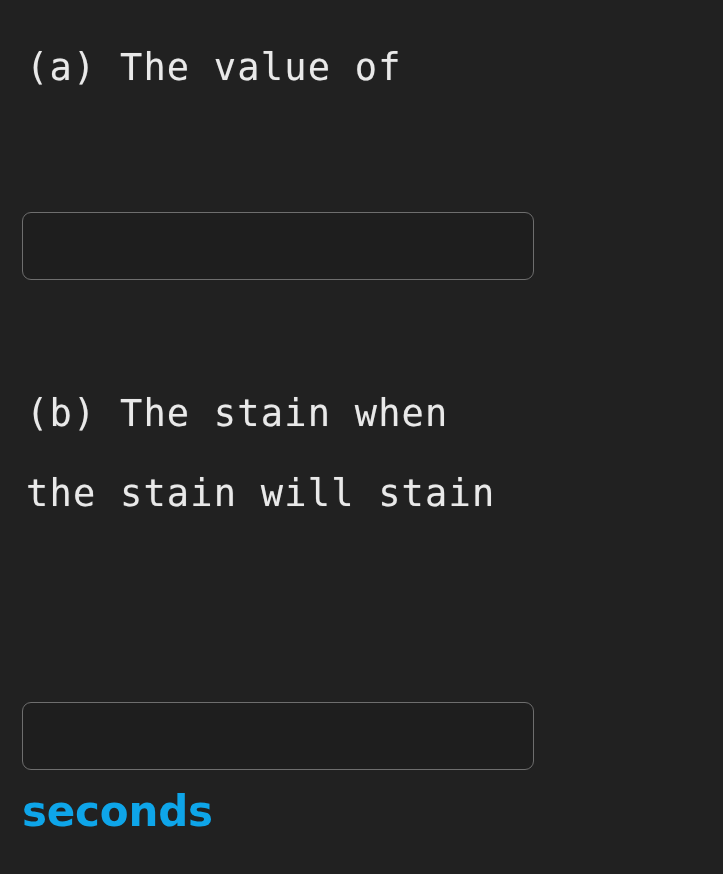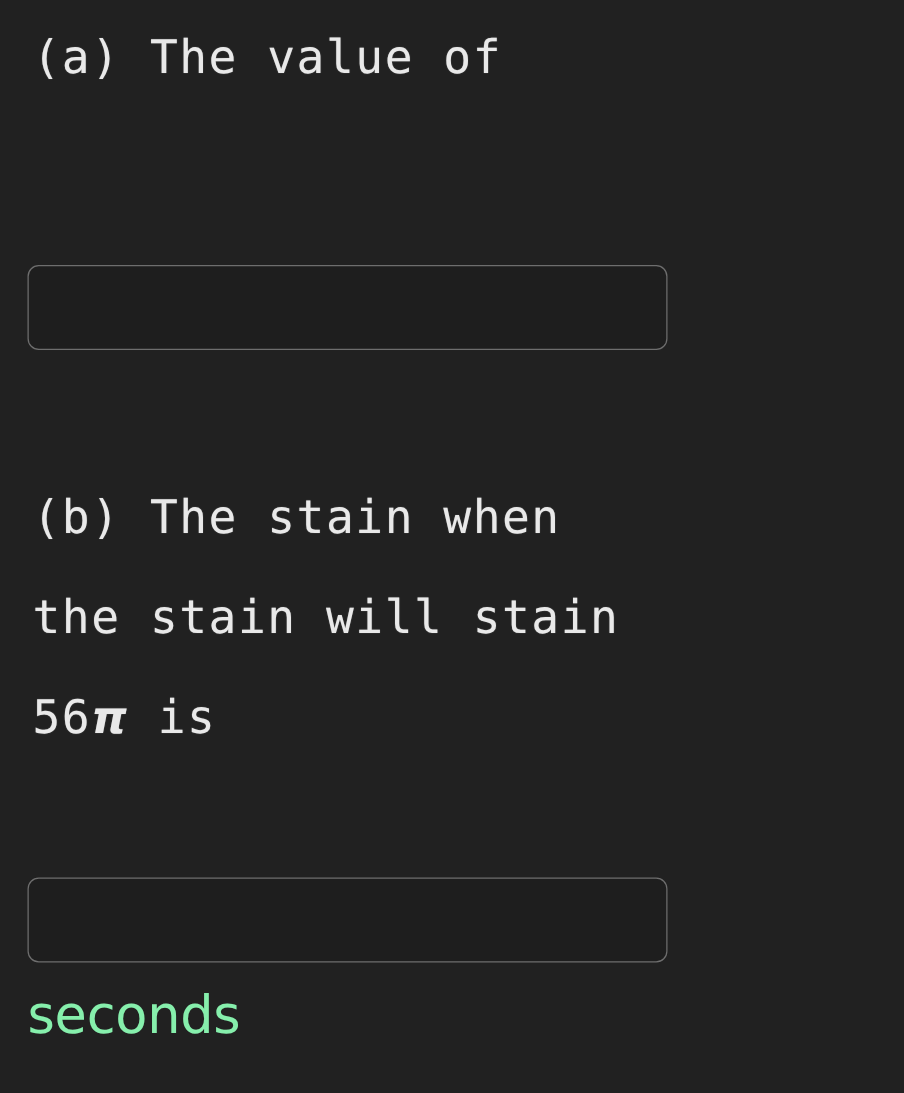--- a/index.html
+++ b/index.html
@@ -22,21 +22,21 @@
     box-sizing: border-box;
     padding: 0;
   }
 
   
   .question {
     position: absolute;
     left: 0;
     width: 723px;
   }
-  #question-a { top: 6px; }
+  #question-a { top: 28px; }
   #question-b { top: 374px; }
 
   .qtext {
     color: #e9e9e9;
     font-family: "DejaVu Sans Mono", "Liberation Mono", monospace;
     font-size: 37px;
     line-height: 80px;
     letter-spacing: 1.2px;
     padding-left: 26px;
     white-space: nowrap;
@@ -94,23 +94,23 @@
   .answer-input::placeholder { color: #5d5d5d; }
 
   #answer-a { top: 212px; }
   #answer-b { top: 702px; }
 
   
   .unit-label {
     position: absolute;
     left: 22px;
     top: 784px;
-    color: #86efac;
+    color: #0ea5e9;
     font-family: "DejaVu Sans", "Liberation Sans", sans-serif;
-    font-weight: 400;
+    font-weight: 700;
     font-size: 42px;
     letter-spacing: -0.2px;
     line-height: 56px;
     white-space: nowrap;
   }
 </style>
 </head>
 <body>
 
 <div class="page">
@@ -120,21 +120,20 @@
       <span class="qline">(a) The value of</span>
     </div>
   </div>
 
   <input class="answer-input" id="answer-a" type="text" placeholder="" style="">
 
   <div class="question" id="question-b">
     <div class="qtext">
       <span class="qline">(b) The stain when</span>
       <span class="qline">the stain will stain</span>
-      <span class="qline"><span>56</span><span class="math-pi">π</span><span> is</span></span>
     </div>
   </div>
 
   <input class="answer-input" id="answer-b" type="text" placeholder="" style="">
 
   <div class="unit-label">seconds</div>
 
 </div>
 
 </body></html>

